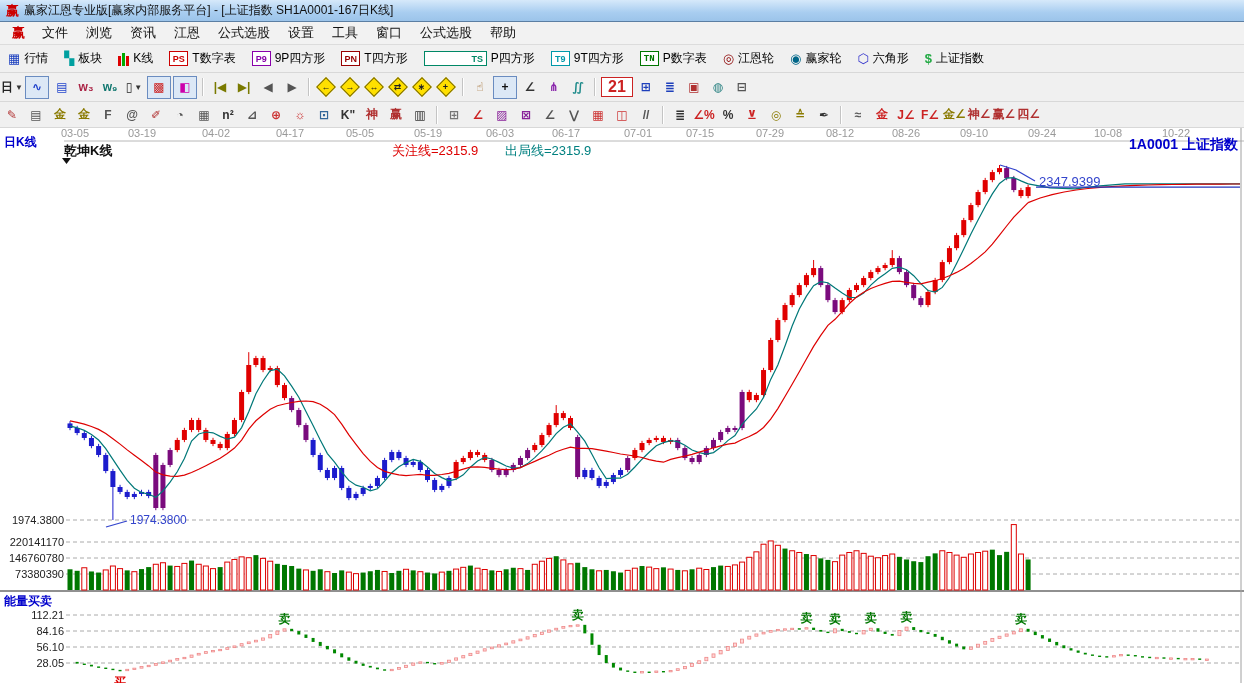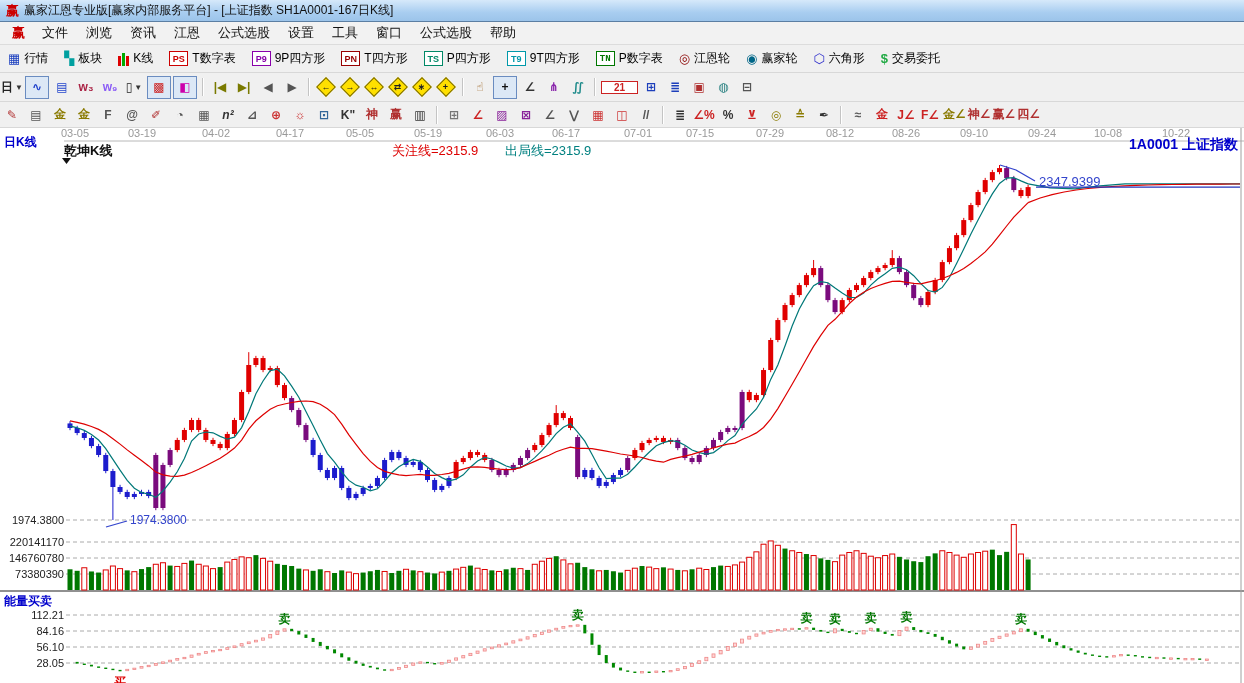--- a/index.html
+++ b/index.html
@@ -25,21 +25,21 @@
   .kbars i{display:inline-block;width:3px;background:#d00;height:10px;}
   .kbars i.g{background:#0a0;height:13px;}
   .btn{min-width:22px;height:21px;display:flex;align-items:center;justify-content:center;
     font-size:12px;font-weight:bold;margin:0 1px;cursor:default;}
   .btn.sel{border:1px solid #6a8cc0;background:#dce8f6;}
   .sep{width:1px;height:18px;background:#c4c4c4;border-right:1px solid #fff;margin:0 4px;}
   .diamond{width:12px;height:12px;background:#ffe000;border:1px solid #7a6a00;
     transform:rotate(45deg);display:flex;align-items:center;justify-content:center;margin:0 4px;}
   .diamond span{transform:rotate(-45deg);font-size:9px;font-weight:bold;color:#222;line-height:1;}
   .dropdown-arrow{font-size:8px;color:#333;margin-left:2px;}
-  .boxg{border:1px solid currentColor;padding:0 12px;font-size:10px;font-weight:bold;background:#fff;}
+  .boxg{border:1px solid currentColor;padding:0 6px;font-size:16px;font-weight:bold;background:#fff;}
   .chart-wrap{position:relative;width:1244px;height:615px;background:#fff;}
   svg text{font-family:"Liberation Sans","DejaVu Sans",sans-serif;}
 </style>
 </head>
 <body>
 
 <div class="titlebar">
   <span class="applogo">赢</span>
   <span>赢家江恩专业版[赢家内部服务平台] - [上证指数 SH1A0001-167日K线]</span>
 </div>
@@ -83,21 +83,21 @@
     </div>
     <div class="tb1-item">
       <span class="badge" style="color: rgb(136, 0, 170); text-align: right;">P9</span>
       <span>9P四方形</span>
     </div>
     <div class="tb1-item">
       <span class="badge" style="color: rgb(153, 0, 0);">PN</span>
       <span>T四方形</span>
     </div>
     <div class="tb1-item">
-      <span class="badge" style="color: rgb(0, 136, 102);">TS</span>
+      <span class="badge" style="color: rgb(0, 136, 102); padding-left: 44px;">TS</span>
       <span>P四方形</span>
     </div>
     <div class="tb1-item">
       <span class="badge" style="color: rgb(0, 153, 170);">T9</span>
       <span>9T四方形</span>
     </div>
     <div class="tb1-item">
       <span class="badge" style="color: rgb(0, 119, 0); font-family: Liberation Mono, monospace;">TN</span>
       <span>P数字表</span>
     </div>
@@ -108,39 +108,39 @@
     <div class="tb1-item">
       <span class="glyph" style="color: rgb(0, 102, 136);">◉</span>
       <span>赢家轮</span>
     </div>
     <div class="tb1-item">
       <span class="glyph" style="color: rgb(51, 51, 204);">⬡</span>
       <span>六角形</span>
     </div>
     <div class="tb1-item">
       <span class="glyph" style="color: rgb(34, 170, 68);">$</span>
-      <span>交易委托</span>
+      <span>上证指数</span>
     </div>
   </div>
 <div class="toolbar t2" id="toolbar-tools">
     <span class="btn">
       <span style="color: rgb(34, 34, 34);">日</span>
       <span class="dropdown-arrow">▼</span>
     </span>
     <span class="btn sel">
       <span style="color: rgb(34, 68, 204);">∿</span>
     </span>
     <span class="btn">
       <span style="color: rgb(34, 68, 204);">▤</span>
     </span>
     <span class="btn">
       <span style="color: rgb(170, 34, 68);">w₃</span>
     </span>
     <span class="btn">
-      <span style="color: #8b5cf6;">w₉</span>
+      <span style="color: #0f766e;">w₉</span>
     </span>
     <span class="btn">
       <span style="color: rgb(34, 34, 34);">▯</span>
       <span class="dropdown-arrow">▼</span>
     </span>
     <span class="btn sel">
       <span style="color: rgb(204, 34, 34);">▩</span>
     </span>
     <span class="btn sel">
       <span style="color: rgb(204, 0, 170);">◧</span>
@@ -247,21 +247,21 @@
     <span class="btn">
       <span style="color: rgb(176, 48, 48);">✐</span>
     </span>
     <span class="btn">
       <span style="color: rgb(85, 85, 85);">◔</span>
     </span>
     <span class="btn">
       <span style="color: rgb(85, 85, 85);">▦</span>
     </span>
     <span class="btn">
-      <span style="color: rgb(51, 51, 51); font-style: italic;">n²</span>
+      <span style="color: rgb(51, 51, 51);">n²</span>
     </span>
     <span class="btn">
       <span style="color: rgb(85, 85, 85);">⊿</span>
     </span>
     <span class="btn">
       <span style="color: rgb(204, 51, 51);">⊕</span>
     </span>
     <span class="btn">
       <span style="color: rgb(204, 51, 51);">☼</span>
     </span>

